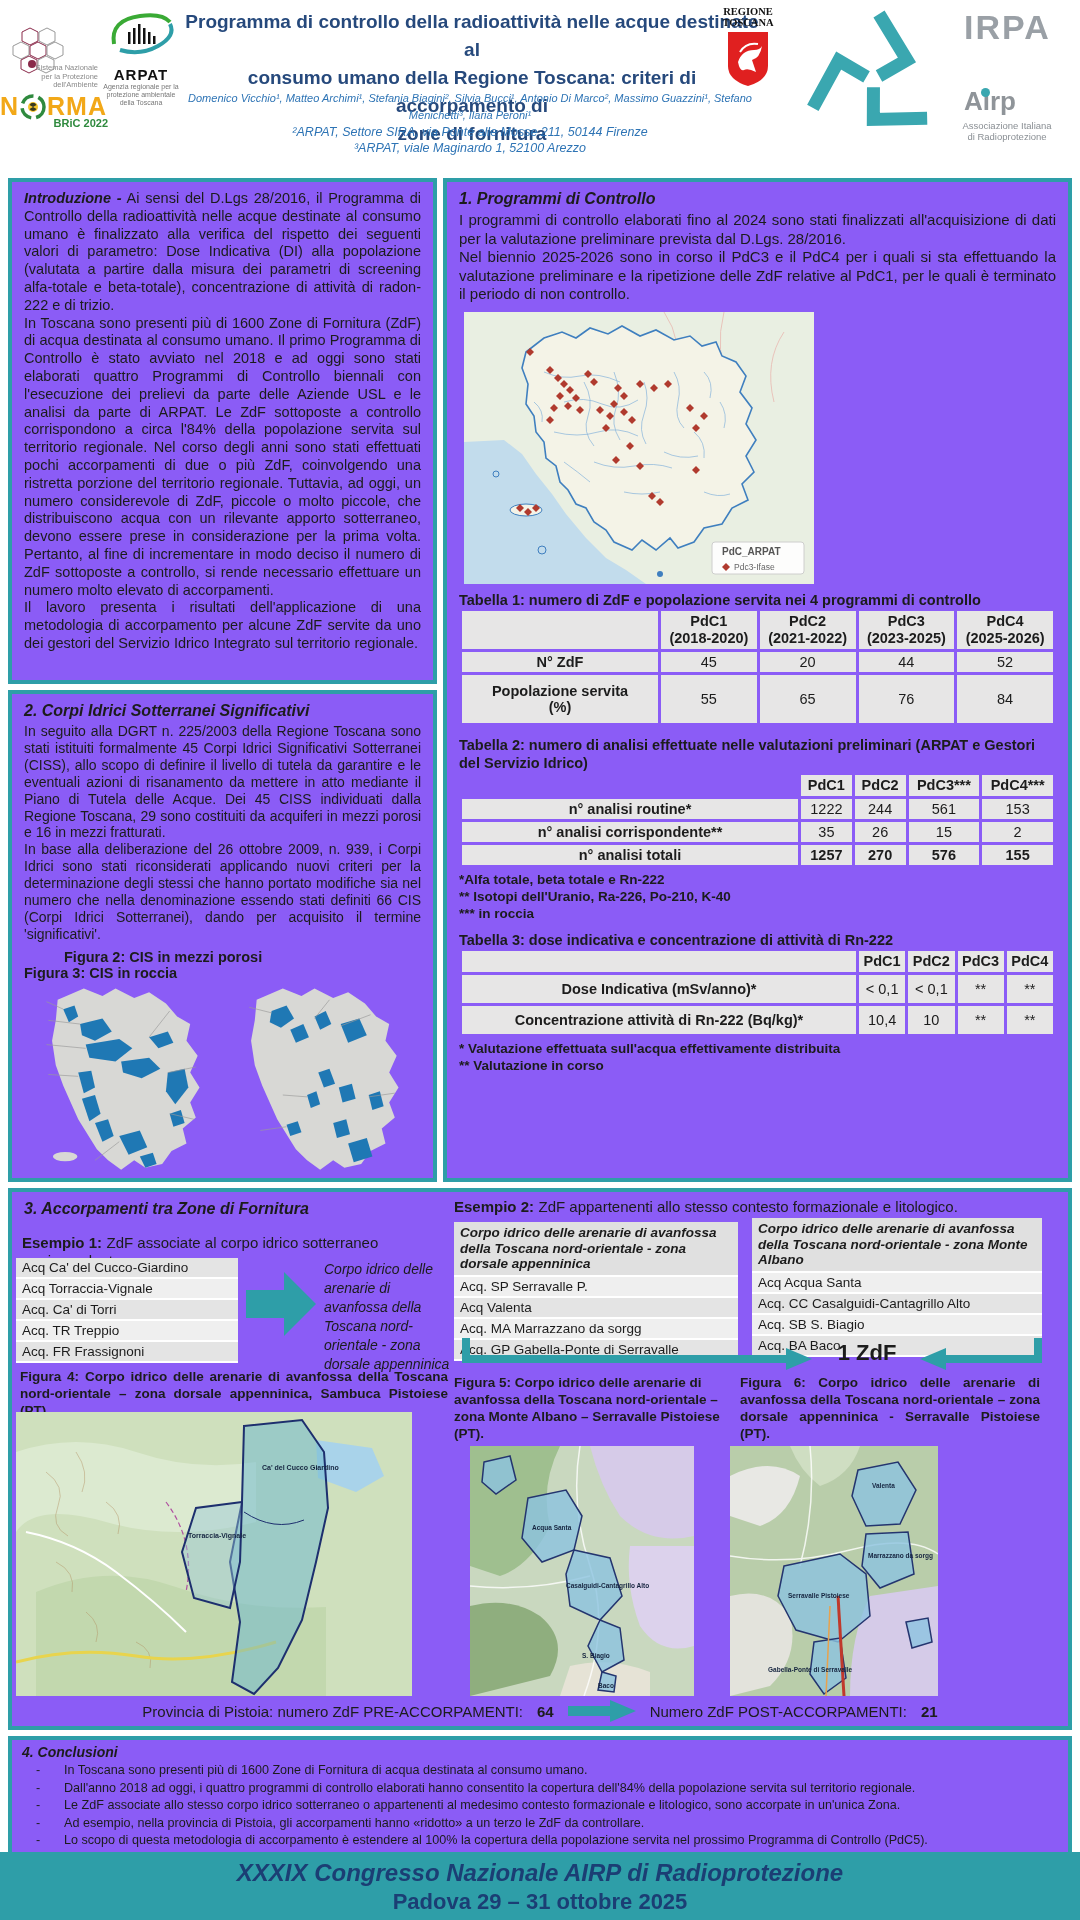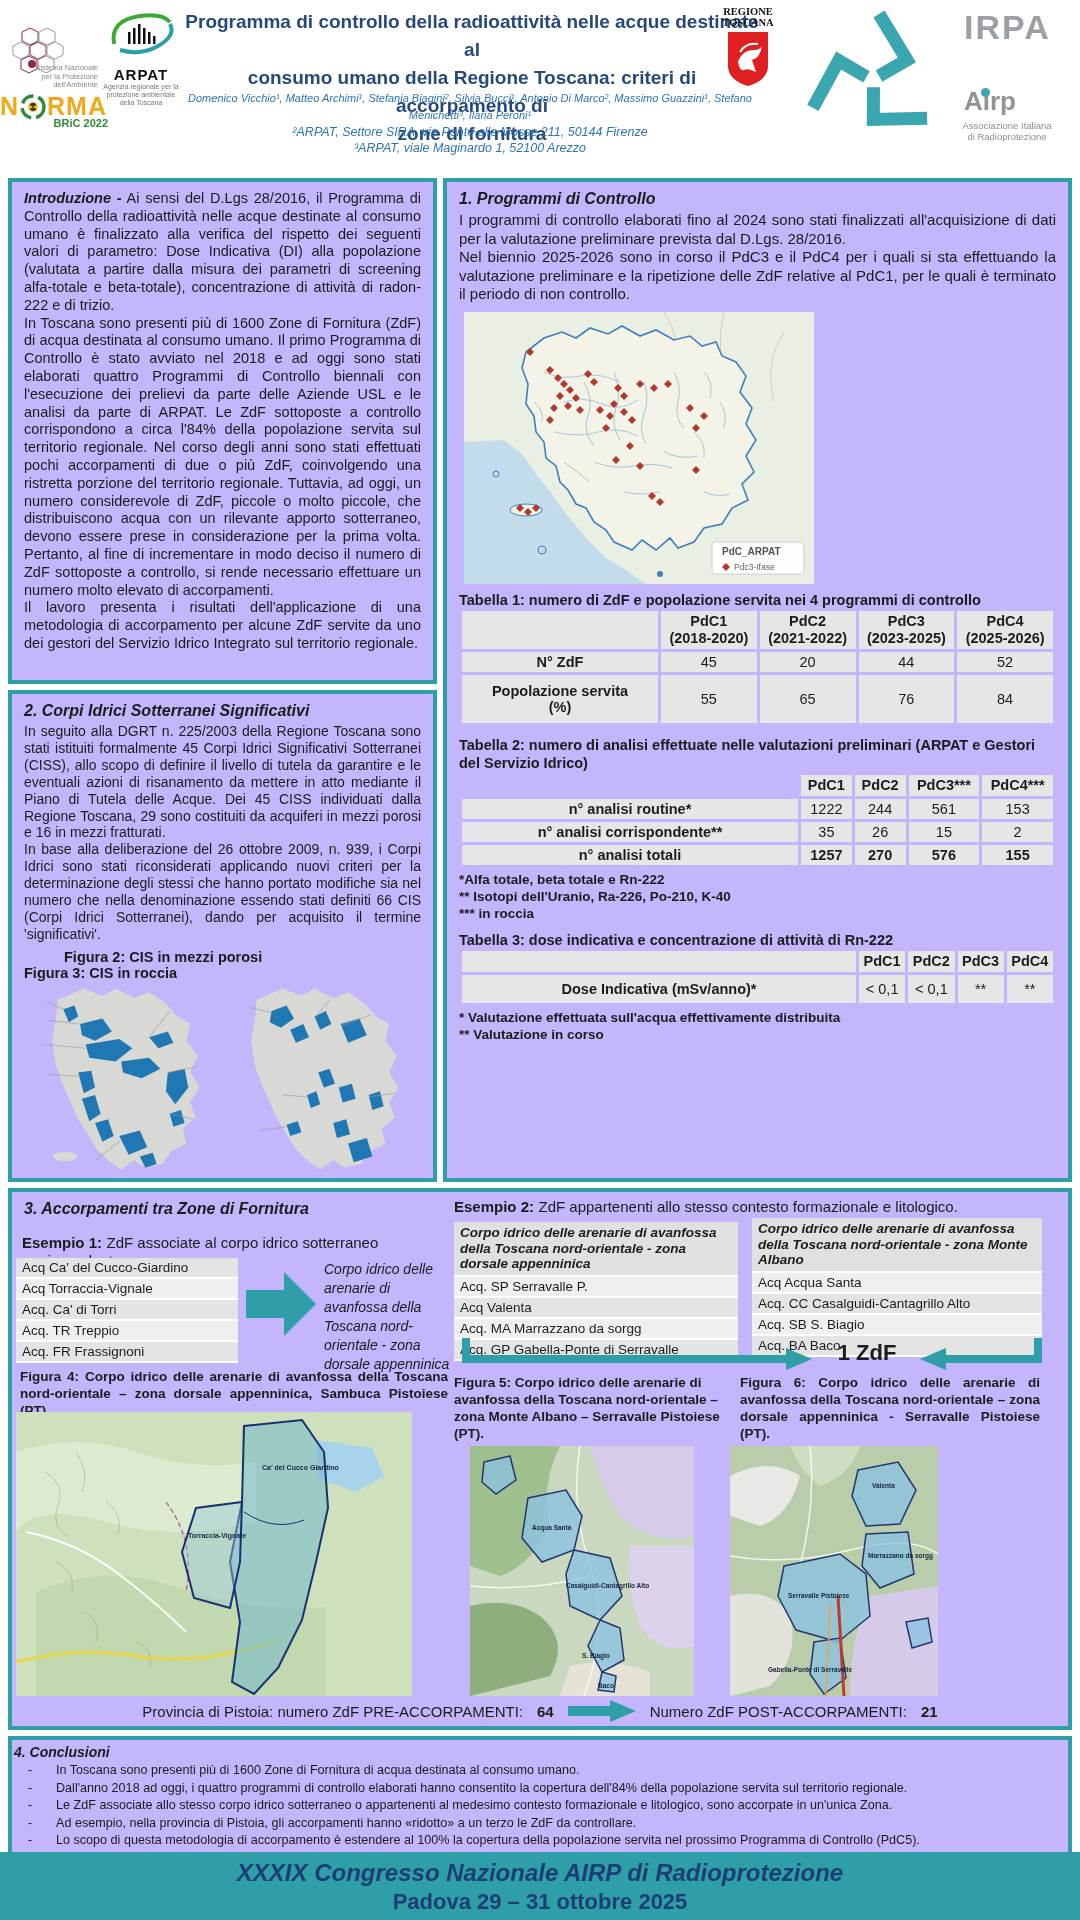--- a/index.html
+++ b/index.html
@@ -17,26 +17,26 @@
   .arpat-name{font-weight:bold;font-size:15px;letter-spacing:1px;color:#111;text-align:center;}
   .arpat-sub{font-size:7px;color:#777;text-align:center;line-height:8px;}
   .norma-word{font-weight:bold;font-size:25px;color:#f2a818;letter-spacing:1px;display:flex;align-items:center;}
   .norma-sub{font-weight:bold;font-size:11px;color:#2f8a3e;text-align:right;margin-top:-4px;}
   .regione-name{font-family:"Liberation Serif", serif;font-weight:bold;font-size:10.5px;color:#111;text-align:center;line-height:11px;}
   .irpa-word{color:#9aa0a6;font-size:34px;font-weight:bold;letter-spacing:2px;}
   .airp-word{color:#8f9499;font-size:26px;font-weight:bold;position:relative;}
   .airp-dot{position:absolute;width:9px;height:9px;border-radius:50%;background:#3aa7b0;left:17px;top:2px;}
   .airp-sub{font-size:9.5px;color:#8a8f94;line-height:11px;text-align:center;}
   
-  .box{position:absolute;background:#c4b5fd;border:4px solid #2e9ea8;box-sizing:border-box;overflow:hidden;}
+  .box{position:absolute;background:#8b5cf6;border:4px solid #2e9ea8;box-sizing:border-box;overflow:hidden;}
   #box-intro{left:8px;top:178px;width:429px;height:506px;padding:8px 12px;}
   #box-sec2{left:8px;top:690px;width:429px;height:492px;padding:8px 12px;}
   #box-sec1{left:443px;top:178px;width:629px;height:1004px;padding:8px 12px;}
   #box-sec3{left:8px;top:1188px;width:1064px;height:542px;}
-  #box-concl{left:8px;top:1736px;width:1064px;height:120px;padding:4px 2px;}
+  #box-concl{left:8px;top:1736px;width:1064px;height:120px;padding:4px 10px;}
   p.body{margin:0;text-align:justify;font-size:14.5px;line-height:17.8px;}
   #box-sec2 p.body{font-size:14px;line-height:16.9px;}
   .lead{font-weight:bold;font-style:italic;}
   .sec-title{font-weight:bold;font-style:italic;font-size:16px;margin:0 0 3px 0;}
   .fig-cap{font-weight:bold;font-size:14.5px;}
   
   table.t{border-collapse:separate;border-spacing:3px;width:100%;}
   table.t th, table.t td{background:#e7e6e6;text-align:center;vertical-align:middle;font-size:14.5px;padding:2px 3px;}
   table.t th{font-weight:bold;line-height:17px;}
   table.t td.lbl{font-weight:bold;}
@@ -395,20 +395,27 @@
       <th>PdC3</th>
       <th>PdC4</th>
     </tr>
     <tr>
       <td class="lbl" style="padding:6px 3px;">Dose Indicativa (mSv/anno)*</td>
       <td>&lt; 0,1</td>
       <td>&lt; 0,1</td>
       <td>**</td>
       <td>**</td>
     </tr>
+    <tr>
+      <td class="lbl" style="padding:6px 3px;">Concentrazione attività di Rn-222 (Bq/kg)*</td>
+      <td>10,4</td>
+      <td>10</td>
+      <td>**</td>
+      <td>**</td>
+    </tr>
   </tbody>
     </table>
   <div class="notes">
     <div>* Valutazione effettuata sull'acqua effettivamente distribuita</div>
     <div>** Valutazione in corso</div>
   </div>
 </section>
 
 <section class="box" id="box-sec3">
   <div class="abs sec-title" style="left:12px;top:8px;">3. Accorpamenti tra Zone di Fornitura</div>

